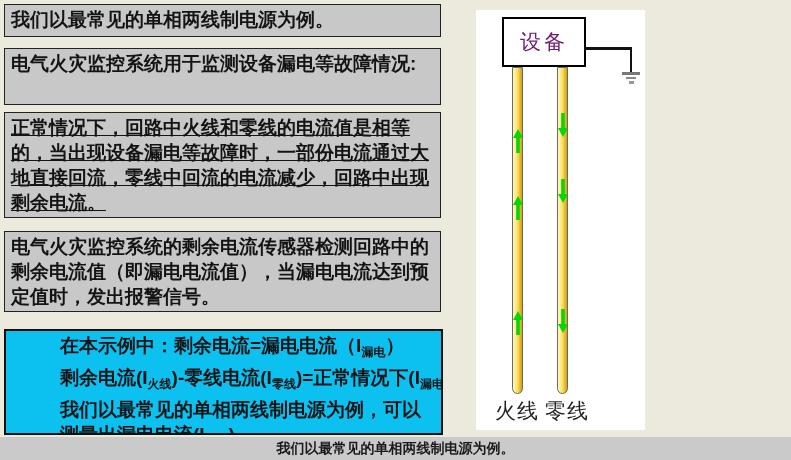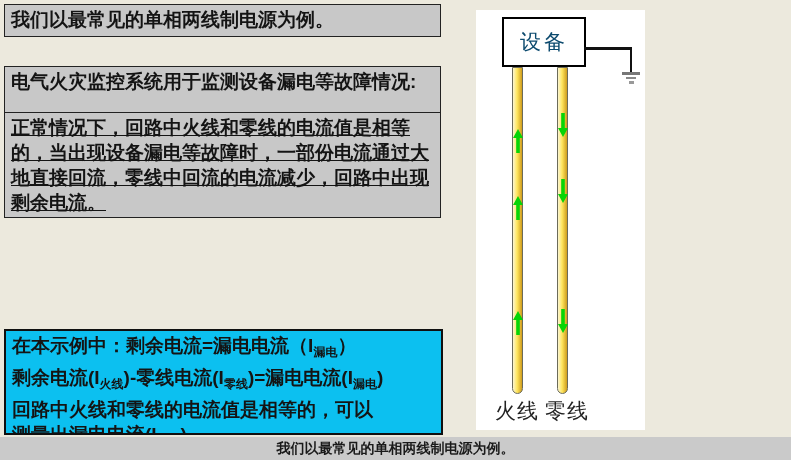--- a/index.html
+++ b/index.html
@@ -14,40 +14,40 @@
   .ibox{
     position:absolute;left:4px;width:423px;
     background:var(--box-gray);
     border:1.5px solid var(--box-border);
     padding:2px 6px;
     font-size:19px;font-weight:bold;line-height:25px;
     letter-spacing:0;overflow:hidden;
     color:var(--text);
   }
   .b1{top:4px;height:27px;}
-  .b2{top:66px;height:51px;}
+  .b2{top:48px;height:51px;}
   .b3{top:112px;height:100px;text-decoration:underline;}
   .b4{top:231px;height:75px;}
   .b5{
     top:329px;height:98px;
     background:var(--box-cyan);
     border:2px solid #101010;
   }
-  .fline{white-space:nowrap;}
+  .fline{white-space:nowrap;margin-left:48px;}
   .fline .sub{font-size:12px;vertical-align:-4px;letter-spacing:0;}
   
   .panel{
     position:absolute;left:476px;top:10px;width:169px;height:420px;
     background:var(--panel-white);
   }
   .device{
     position:absolute;left:26px;top:7px;width:80px;height:46px;
     background:var(--panel-white);border:2px solid #000;
     text-align:center;line-height:46px;
-    font-size:21px;letter-spacing:3px;color:#0c4a6e;
+    font-size:21px;letter-spacing:3px;color:#701a75;
   }
   .gnd-h{position:absolute;left:108px;top:37px;width:48px;height:2.5px;background:#111;}
   .gnd-v{position:absolute;left:153.5px;top:37px;width:2.5px;height:25px;background:#111;}
   .gnd-b1{position:absolute;left:146px;top:62px;width:18px;height:2.5px;background:#777;}
   .gnd-b2{position:absolute;left:150px;top:66.5px;width:10px;height:2.5px;background:#888;}
   .gnd-b3{position:absolute;left:152.5px;top:71px;width:5px;height:2.5px;background:#999;}
   .wire{
     position:absolute;top:57px;width:9px;height:325px;
     border:1px solid #6b6b5a;
     border-radius:0 0 6px 6px;
@@ -71,24 +71,25 @@
   }
 </style>
 </head>
 <body>
 
 <div class="stage">
 
   <div class="ibox b1">我们以最常见的单相两线制电源为例。</div>
   <div class="ibox b2">电气火灾监控系统用于监测设备漏电等故障情况:</div>
   <div class="ibox b3">正常情况下，回路中火线和零线的电流值是相等的，当出现设备漏电等故障时，一部份电流通过大地直接回流，零线中回流的电流减少，回路中出现剩余电流。</div>
+  <div class="ibox b4">电气火灾监控系统的剩余电流传感器检测回路中的剩余电流值（即漏电电流值），当漏电电流达到预定值时，发出报警信号。</div>
   <div class="ibox b5">
       <div class="fline"><span>在本示例中：剩余电流=漏电电流（I</span><span class="sub">漏电</span><span>）</span></div>
-      <div class="fline"><span>剩余电流(I</span><span class="sub">火线</span><span>)-零线电流(I</span><span class="sub">零线</span><span>)=漏电电流(I</span><span class="sub">漏电</span><span>)</span></div>
-      <div class="fline"><span>回路中火线和零线的电流值是相等的，可以</span></div>
+      <div class="fline"><span>剩余电流(I</span><span class="sub">火线</span><span>)-零线电流(I</span><span class="sub">零线</span><span>)=正常情况下(I</span><span class="sub">漏电</span><span>)</span></div>
+      <div class="fline"><span>我们以最常见的单相两线制电源为例，可以</span></div>
       <div class="fline"><span>测量出漏电电流(I</span><span class="sub">漏电</span><span>)。</span></div>
     </div>
 
   <div class="panel">
 
     <div class="device">设备</div>
 
     <div class="gnd-h"></div>
     <div class="gnd-v"></div>
     <div class="gnd-b1"></div>

